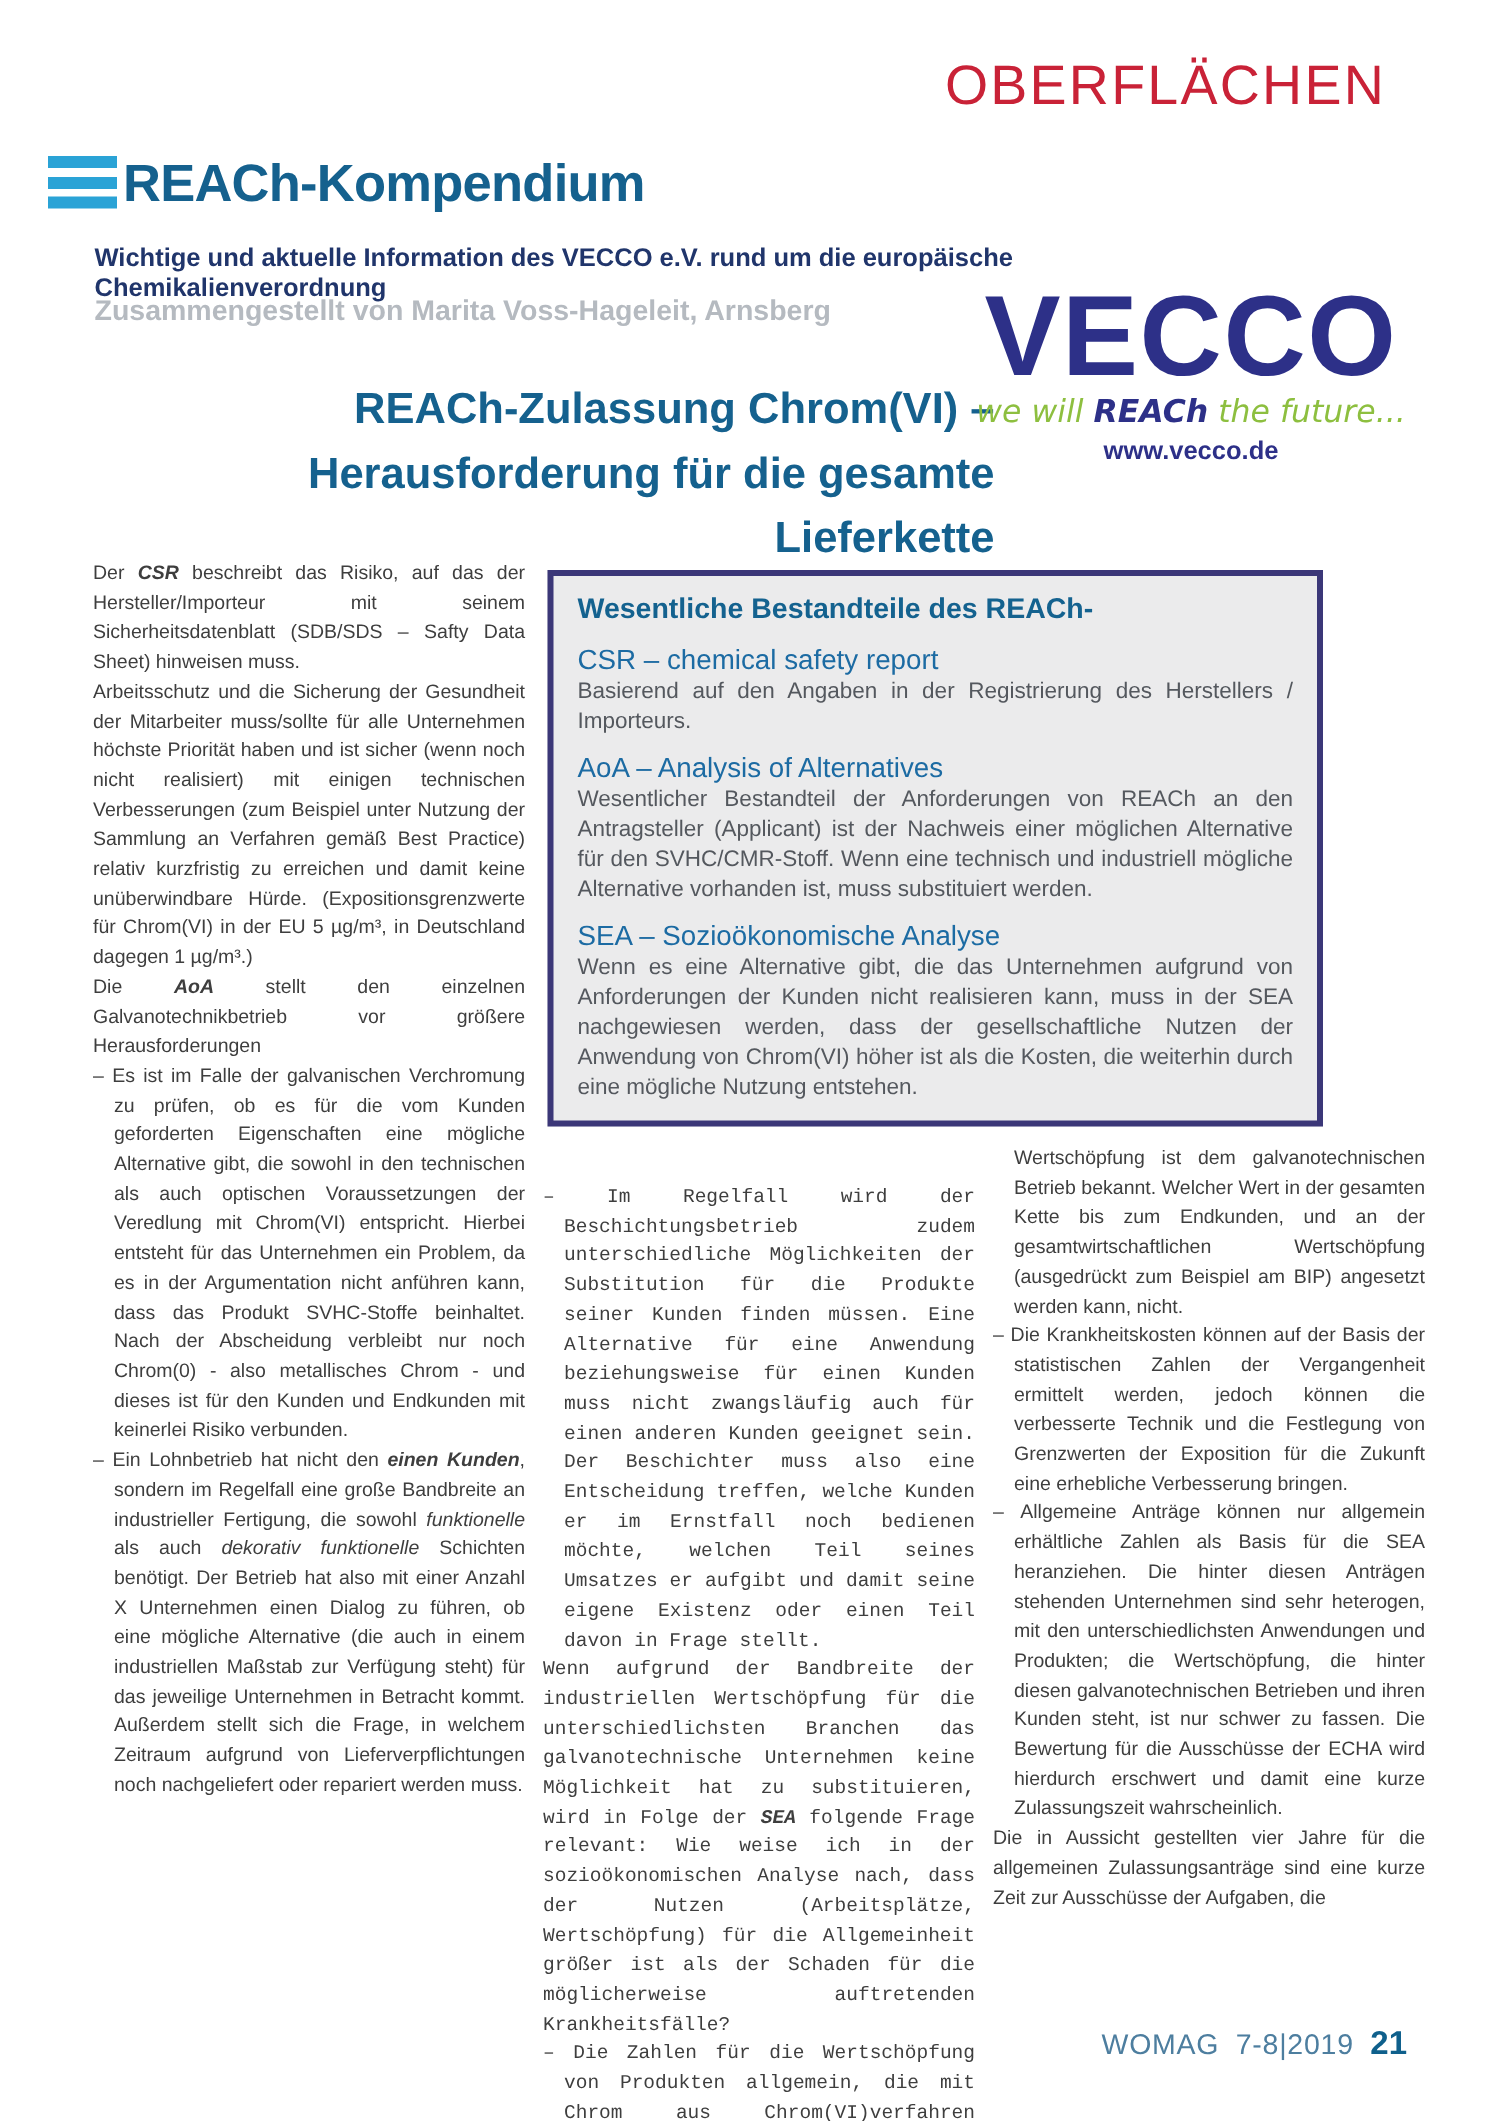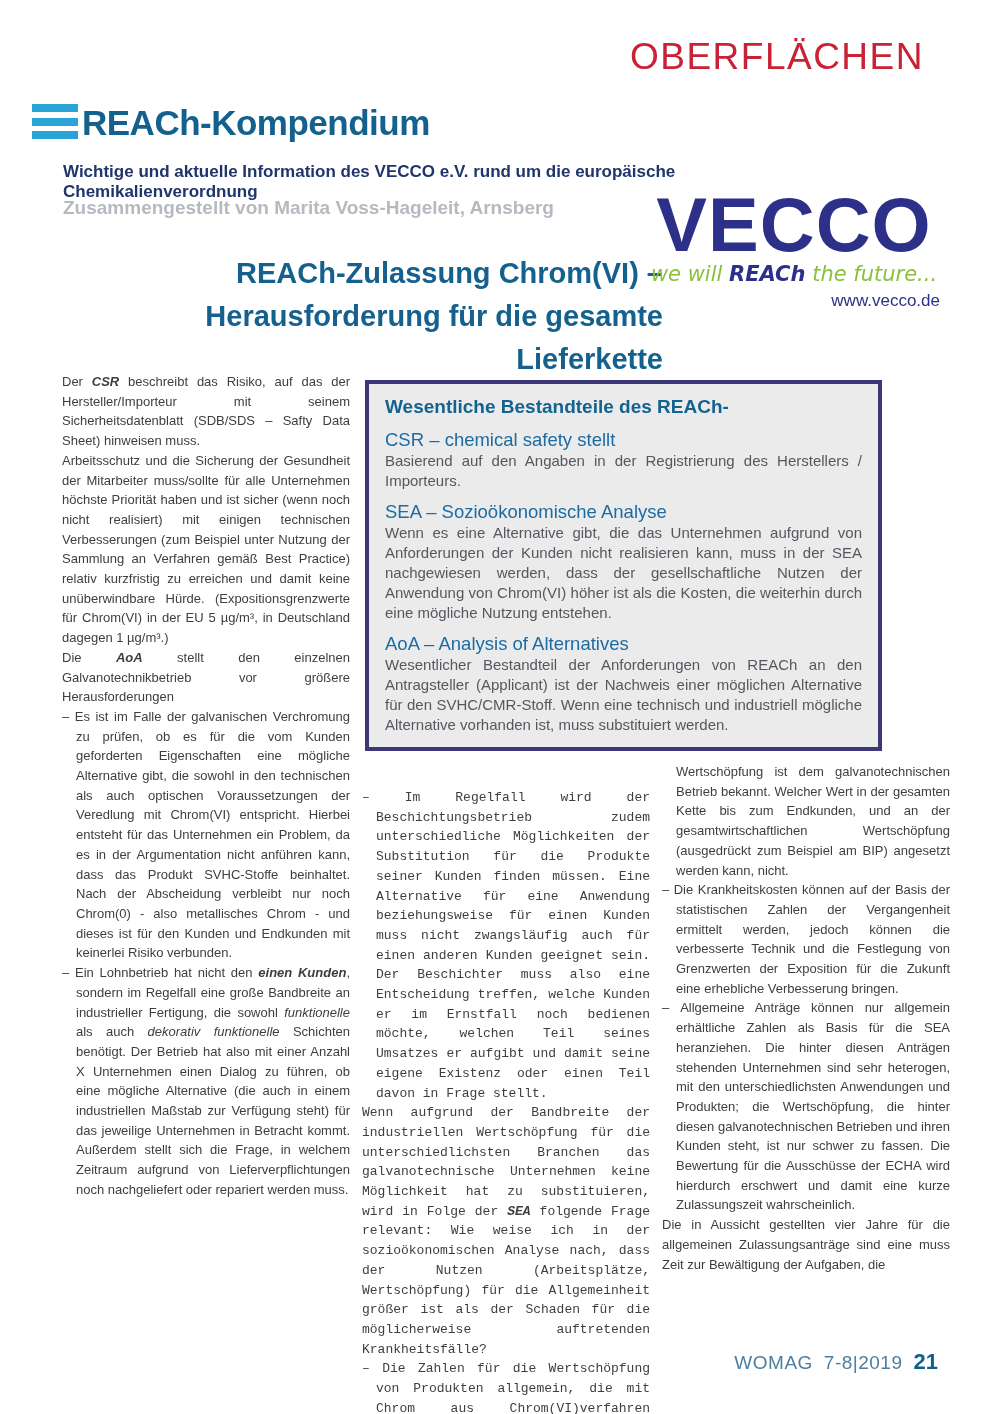--- a/index.html
+++ b/index.html
@@ -37,21 +37,21 @@
     font-size:29px;font-weight:700;color:var(--heading-teal);line-height:43px;text-align:right;
   }
   .vecco-logo{position:absolute;top:188px;right:60px;width:292px;text-align:center;}
   .logo-wordmark{
     font-size:76px;font-weight:700;color:var(--logo-navy);
     line-height:74px;letter-spacing:1px;
   }
   .logo-tagline{font-size:21px;line-height:24px;font-family:"DejaVu Sans",sans-serif;font-style:italic;}
   .logo-tagline .tl-green{color:var(--logo-green);}
   .logo-tagline .tl-navy{color:var(--logo-navy);font-weight:700;margin-top:21px;}
-  .logo-website{margin-top:5px;text-align:right;font-size:17px;font-weight:400;color:var(--logo-navy);}
+  .logo-website{margin-top:5px;text-align:center;font-size:17px;font-weight:700;color:var(--logo-navy);}
   .infobox{
     position:absolute;left:365px;top:380px;width:517px;min-height:348px;
     background:var(--box-background);border:4px solid var(--box-border);
     padding:11px 16px 12px 16px;
   }
   .box-title{font-size:19px;font-weight:700;color:var(--box-title);line-height:24px;}
   .box-head{font-size:18.5px;color:var(--box-heading);margin-top:9px;line-height:23px;}
   .box-body{font-size:15px;color:var(--box-body);line-height:20px;text-align:justify;hyphens:auto;}
   .body-col{
     position:absolute;width:288px;font-size:13px;line-height:19.7px;
@@ -97,50 +97,50 @@
   <div class="logo-tagline"><span class="tl-green">we will </span><span class="tl-navy">REACh</span><span class="tl-green"> the future...</span></div>
   <div class="logo-website">www.vecco.de</div>
 </div>
 
 <div class="infobox">
   <div class="box-title">
     <div>Wesentliche Bestandteile des REACh-</div>
   </div>
   <div>
       <div>
-        <div class="box-head">CSR – chemical safety stellt</div>
+        <div class="box-head">CSR – chemical safety report</div>
         <div class="box-body">Basierend auf den Angaben in der Registrierung des Herstellers / Importeurs.</div>
+      </div>
+      <div>
+        <div class="box-head">AoA – Analysis of Alternatives</div>
+        <div class="box-body">Wesentlicher Bestandteil der Anforderungen von REACh an den Antragsteller (Applicant) ist der Nachweis einer möglichen Alternative für den SVHC/CMR-Stoff. Wenn eine technisch und industriell mögliche Alternative vorhanden ist, muss substituiert werden.</div>
       </div>
       <div>
         <div class="box-head">SEA – Sozioökonomische Analyse</div>
         <div class="box-body">Wenn es eine Alternative gibt, die das Unternehmen aufgrund von Anforderungen der Kunden nicht realisieren kann, muss in der SEA nachgewiesen werden, dass der gesellschaftliche Nutzen der Anwendung von Chrom(VI) höher ist als die Kosten, die weiterhin durch eine mögliche Nutzung entstehen.</div>
-      </div>
-      <div>
-        <div class="box-head">AoA – Analysis of Alternatives</div>
-        <div class="box-body">Wesentlicher Bestandteil der Anforderungen von REACh an den Antragsteller (Applicant) ist der Nachweis einer möglichen Alternative für den SVHC/CMR-Stoff. Wenn eine technisch und industriell mögliche Alternative vorhanden ist, muss substituiert werden.</div>
       </div>
     </div>
 </div>
 
 <div class="body-col col-left">
     <div class="para">Der <b><i>CSR</i></b> beschreibt das Risiko, auf das der Hersteller/Importeur mit seinem Sicherheitsdatenblatt (SDB/SDS – Safty Data Sheet) hinweisen muss.</div>
     <div class="para">Arbeitsschutz und die Sicherung der Gesundheit der Mitarbeiter muss/sollte für alle Unternehmen höchste Priorität haben und ist sicher (wenn noch nicht realisiert) mit einigen technischen Verbesserungen (zum Beispiel unter Nutzung der Sammlung an Verfahren gemäß Best Practice) relativ kurzfristig zu erreichen und damit keine unüberwindbare Hürde. (Expositionsgrenzwerte für Chrom(VI) in der EU 5 µg/m³, in Deutschland dagegen 1 µg/m³.)</div>
     <div class="para">Die <b><i>AoA</i></b> stellt den einzelnen Galvanotechnikbetrieb vor größere Herausforderungen</div>
     <div class="bullet">–&nbsp;Es ist im Falle der galvanischen Verchromung zu prüfen, ob es für die vom Kunden geforderten Eigenschaften eine mögliche Alternative gibt, die sowohl in den technischen als auch optischen Voraussetzungen der Veredlung mit Chrom(VI) entspricht. Hierbei entsteht für das Unternehmen ein Problem, da es in der Argumentation nicht anführen kann, dass das Produkt SVHC-Stoffe beinhaltet. Nach der Abscheidung verbleibt nur noch Chrom(0) - also metallisches Chrom - und dieses ist für den Kunden und Endkunden mit keinerlei Risiko verbunden.</div>
     <div class="bullet">–&nbsp;Ein Lohnbetrieb hat nicht den <b><i>einen Kunden</i></b>, sondern im Regelfall eine große Bandbreite an industrieller Fertigung, die sowohl <i>funktionelle</i> als auch <i>dekorativ funktionelle</i> Schichten benötigt. Der Betrieb hat also mit einer Anzahl X Unternehmen einen Dialog zu führen, ob eine mögliche Alternative (die auch in einem industriellen Maßstab zur Verfügung steht) für das jeweilige Unternehmen in Betracht kommt. Außerdem stellt sich die Frage, in welchem Zeitraum aufgrund von Lieferverpflichtungen noch nachgeliefert oder repariert werden muss.</div>
   </div>
 <div class="body-col col-mid">
     <div class="bullet">–&nbsp;Im Regelfall wird der Beschichtungsbetrieb zudem unterschiedliche Möglichkeiten der Substitution für die Produkte seiner Kunden finden müssen. Eine Alternative für eine Anwendung beziehungsweise für einen Kunden muss nicht zwangsläufig auch für einen anderen Kunden geeignet sein. Der Beschichter muss also eine Entscheidung treffen, welche Kunden er im Ernstfall noch bedienen möchte, welchen Teil seines Umsatzes er aufgibt und damit seine eigene Existenz oder einen Teil davon in Frage stellt.</div>
     <div class="para">Wenn aufgrund der Bandbreite der industriellen Wertschöpfung für die unterschiedlichsten Branchen das galvanotechnische Unternehmen keine Möglichkeit hat zu substituieren, wird in Folge der <b><i>SEA</i></b> folgende Frage relevant: Wie weise ich in der sozioökonomischen Analyse nach, dass der Nutzen (Arbeitsplätze, Wertschöpfung) für die Allgemeinheit größer ist als der Schaden für die möglicherweise auftretenden Krankheitsfälle?</div>
     <div class="bullet">–&nbsp;Die Zahlen für die Wertschöpfung von Produkten allgemein, die mit Chrom aus Chrom(VI)verfahren beschichtet sind, können nur geschätzt werden. Die eigene</div>
   </div>
 <div class="body-col col-right">
     <div class="cont">Wertschöpfung ist dem galvanotechnischen Betrieb bekannt. Welcher Wert in der gesamten Kette bis zum Endkunden, und an der gesamtwirtschaftlichen Wertschöpfung (ausgedrückt zum Beispiel am BIP) angesetzt werden kann, nicht.</div>
     <div class="bullet">–&nbsp;Die Krankheitskosten können auf der Basis der statistischen Zahlen der Vergangenheit ermittelt werden, jedoch können die verbesserte Technik und die Festlegung von Grenzwerten der Exposition für die Zukunft eine erhebliche Verbesserung bringen.</div>
     <div class="bullet">–&nbsp;Allgemeine Anträge können nur allgemein erhältliche Zahlen als Basis für die SEA heranziehen. Die hinter diesen Anträgen stehenden Unternehmen sind sehr heterogen, mit den unterschiedlichsten Anwendungen und Produkten; die Wertschöpfung, die hinter diesen galvanotechnischen Betrieben und ihren Kunden steht, ist nur schwer zu fassen. Die Bewertung für die Ausschüsse der ECHA wird hierdurch erschwert und damit eine kurze Zulassungszeit wahrscheinlich.</div>
-    <div class="para">Die in Aussicht gestellten vier Jahre für die allgemeinen Zulassungsanträge sind eine muss Zeit zur Bewältigung der Aufgaben, die</div>
+    <div class="para">Die in Aussicht gestellten vier Jahre für die allgemeinen Zulassungsanträge sind eine kurze Zeit zur Ausschüsse der Aufgaben, die</div>
   </div>
 
 <div class="page-footer">
   <span class="footer-journal">WOMAG</span>
   <span class="footer-issue">7-8|2019</span>
   <span class="footer-page-number">21</span>
 </div>
 
 </body></html>

